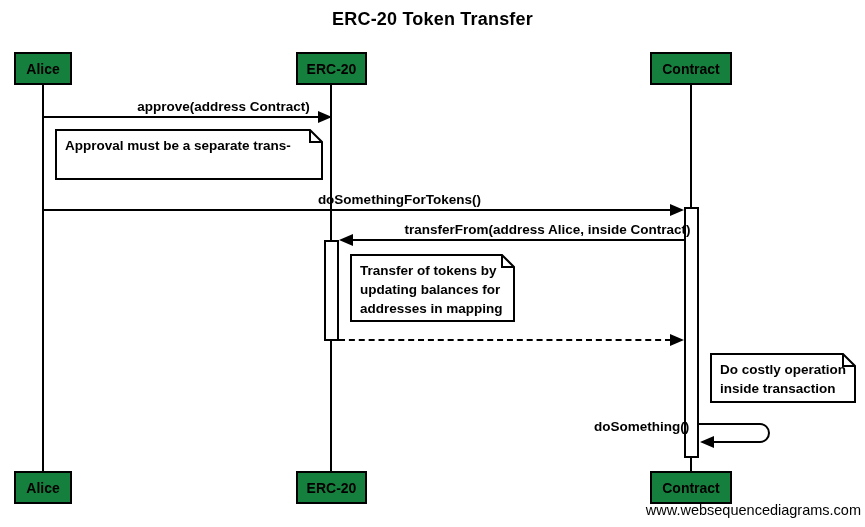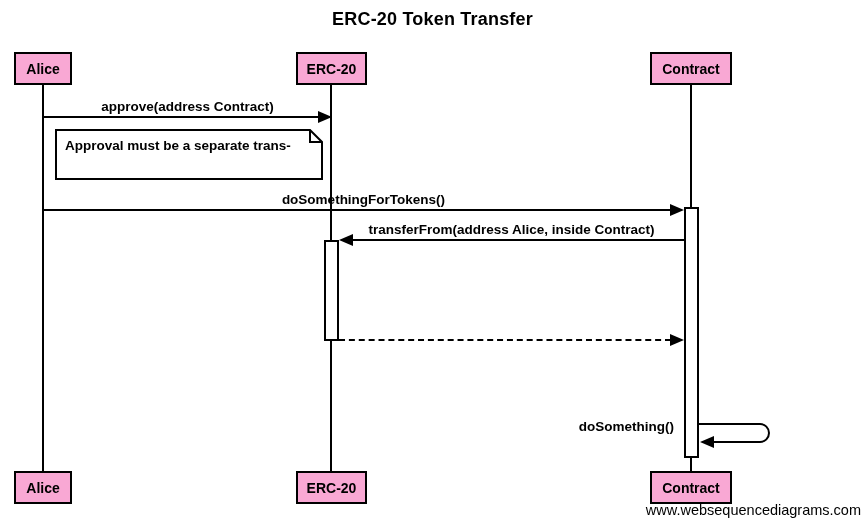--- a/index.html
+++ b/index.html
@@ -13,34 +13,34 @@
     position: relative; width: 865px; height: 527px;
     background: #ffffff; overflow: hidden;
   }
   .title {
     position: absolute; top: 9px; left: 0; width: 100%;
     text-align: center; font-weight: bold; font-size: 18px;
     letter-spacing: 0.2px;
   }
   .actor-box {
     position: absolute; height: 33px;
-    border: 2px solid #000; background: #f9a8d4;
+    border: 2px solid #000; background: #15803d;
     display: flex; align-items: center; justify-content: center;
     font-weight: bold; font-size: 14px; white-space: nowrap;
   }
   .lifeline { position: absolute; width: 2px; background: #000; }
   .act-bar {
     position: absolute; width: 15px;
     border: 2px solid #000; background: #fff;
   }
   .msg-label {
     position: absolute; font-weight: bold; font-size: 13.5px;
-    text-align: center; white-space: nowrap; height: 16px; line-height: 16px;
+    text-align: center; white-space: nowrap; height: 16px; line-height: 16px; margin-left: 36px;
   }
-  .msg-label.right { text-align: right; }
+  .msg-label.right { text-align: left; }
   .mline { position: absolute; height: 2px; background: #000; }
   .mline-dashed { position: absolute; height: 0; border-top: 2px dashed #000; }
   .head-r {
     position: absolute; width: 0; height: 0;
     border-top: 6px solid transparent; border-bottom: 6px solid transparent;
     border-left: 14px solid #000;
   }
   .head-l {
     position: absolute; width: 0; height: 0;
     border-top: 6px solid transparent; border-bottom: 6px solid transparent;
@@ -106,26 +106,47 @@
 
   <div class="act-bar" style="left:684px; top:207px; height:251px;"></div>
   <div class="act-bar" style="left:324px; top:240px; height:101px;"></div>
 
   <div>
     <div class="msg-label" style="left:339px; top:222px; width:345px;">transferFrom(address Alice, inside Contract)</div>
     <div class="mline" style="left:352px; top:239px; width:332px;"></div>
     <div class="head-l" style="left:339px; top:234px;"></div>
   </div>
 
+  <div class="note" style="left:350px; top:254px; width:165px; height:68px;">
+    <svg width="165" height="68">
+      <polygon points="1,1 152,1 164,13 164,67 1,67" fill="#ffffff" stroke="#000000" stroke-width="2"></polygon>
+      <polyline points="152,1 152,13 164,13" fill="none" stroke="#000000" stroke-width="2"></polyline>
+    </svg>
+    <div class="note-text">
+      <div>Transfer of tokens by</div>
+      <div>updating balances for</div>
+      <div>addresses in mapping</div>
+    </div>
+  </div>
 
   <div>
     <div class="mline-dashed" style="left:339px; top:339px; width:332px;"></div>
     <div class="head-r" style="left:670px; top:334px;"></div>
   </div>
 
+  <div class="note" style="left:710px; top:353px; width:146px; height:50px;">
+    <svg width="146" height="50">
+      <polygon points="1,1 133,1 145,13 145,49 1,49" fill="#ffffff" stroke="#000000" stroke-width="2"></polygon>
+      <polyline points="133,1 133,13 145,13" fill="none" stroke="#000000" stroke-width="2"></polyline>
+    </svg>
+    <div class="note-text">
+      <div>Do costly operation</div>
+      <div>inside transaction</div>
+    </div>
+  </div>
 
   <div>
     <div class="msg-label right" style="left:558px; top:419px; width:116px;">doSomething()</div>
     <svg class="self-call-svg" style="left:699px; top:415px;" width="82" height="36">
       <path d="M0 9 H61 A9 9 0 0 1 61 27 H15" fill="none" stroke="#000000" stroke-width="2"></path>
       <polygon points="1,27 15,21 15,33" fill="#000000"></polygon>
     </svg>
   </div>
 
   <div class="actor-box" style="left:14px; top:471px; width:58px;">

